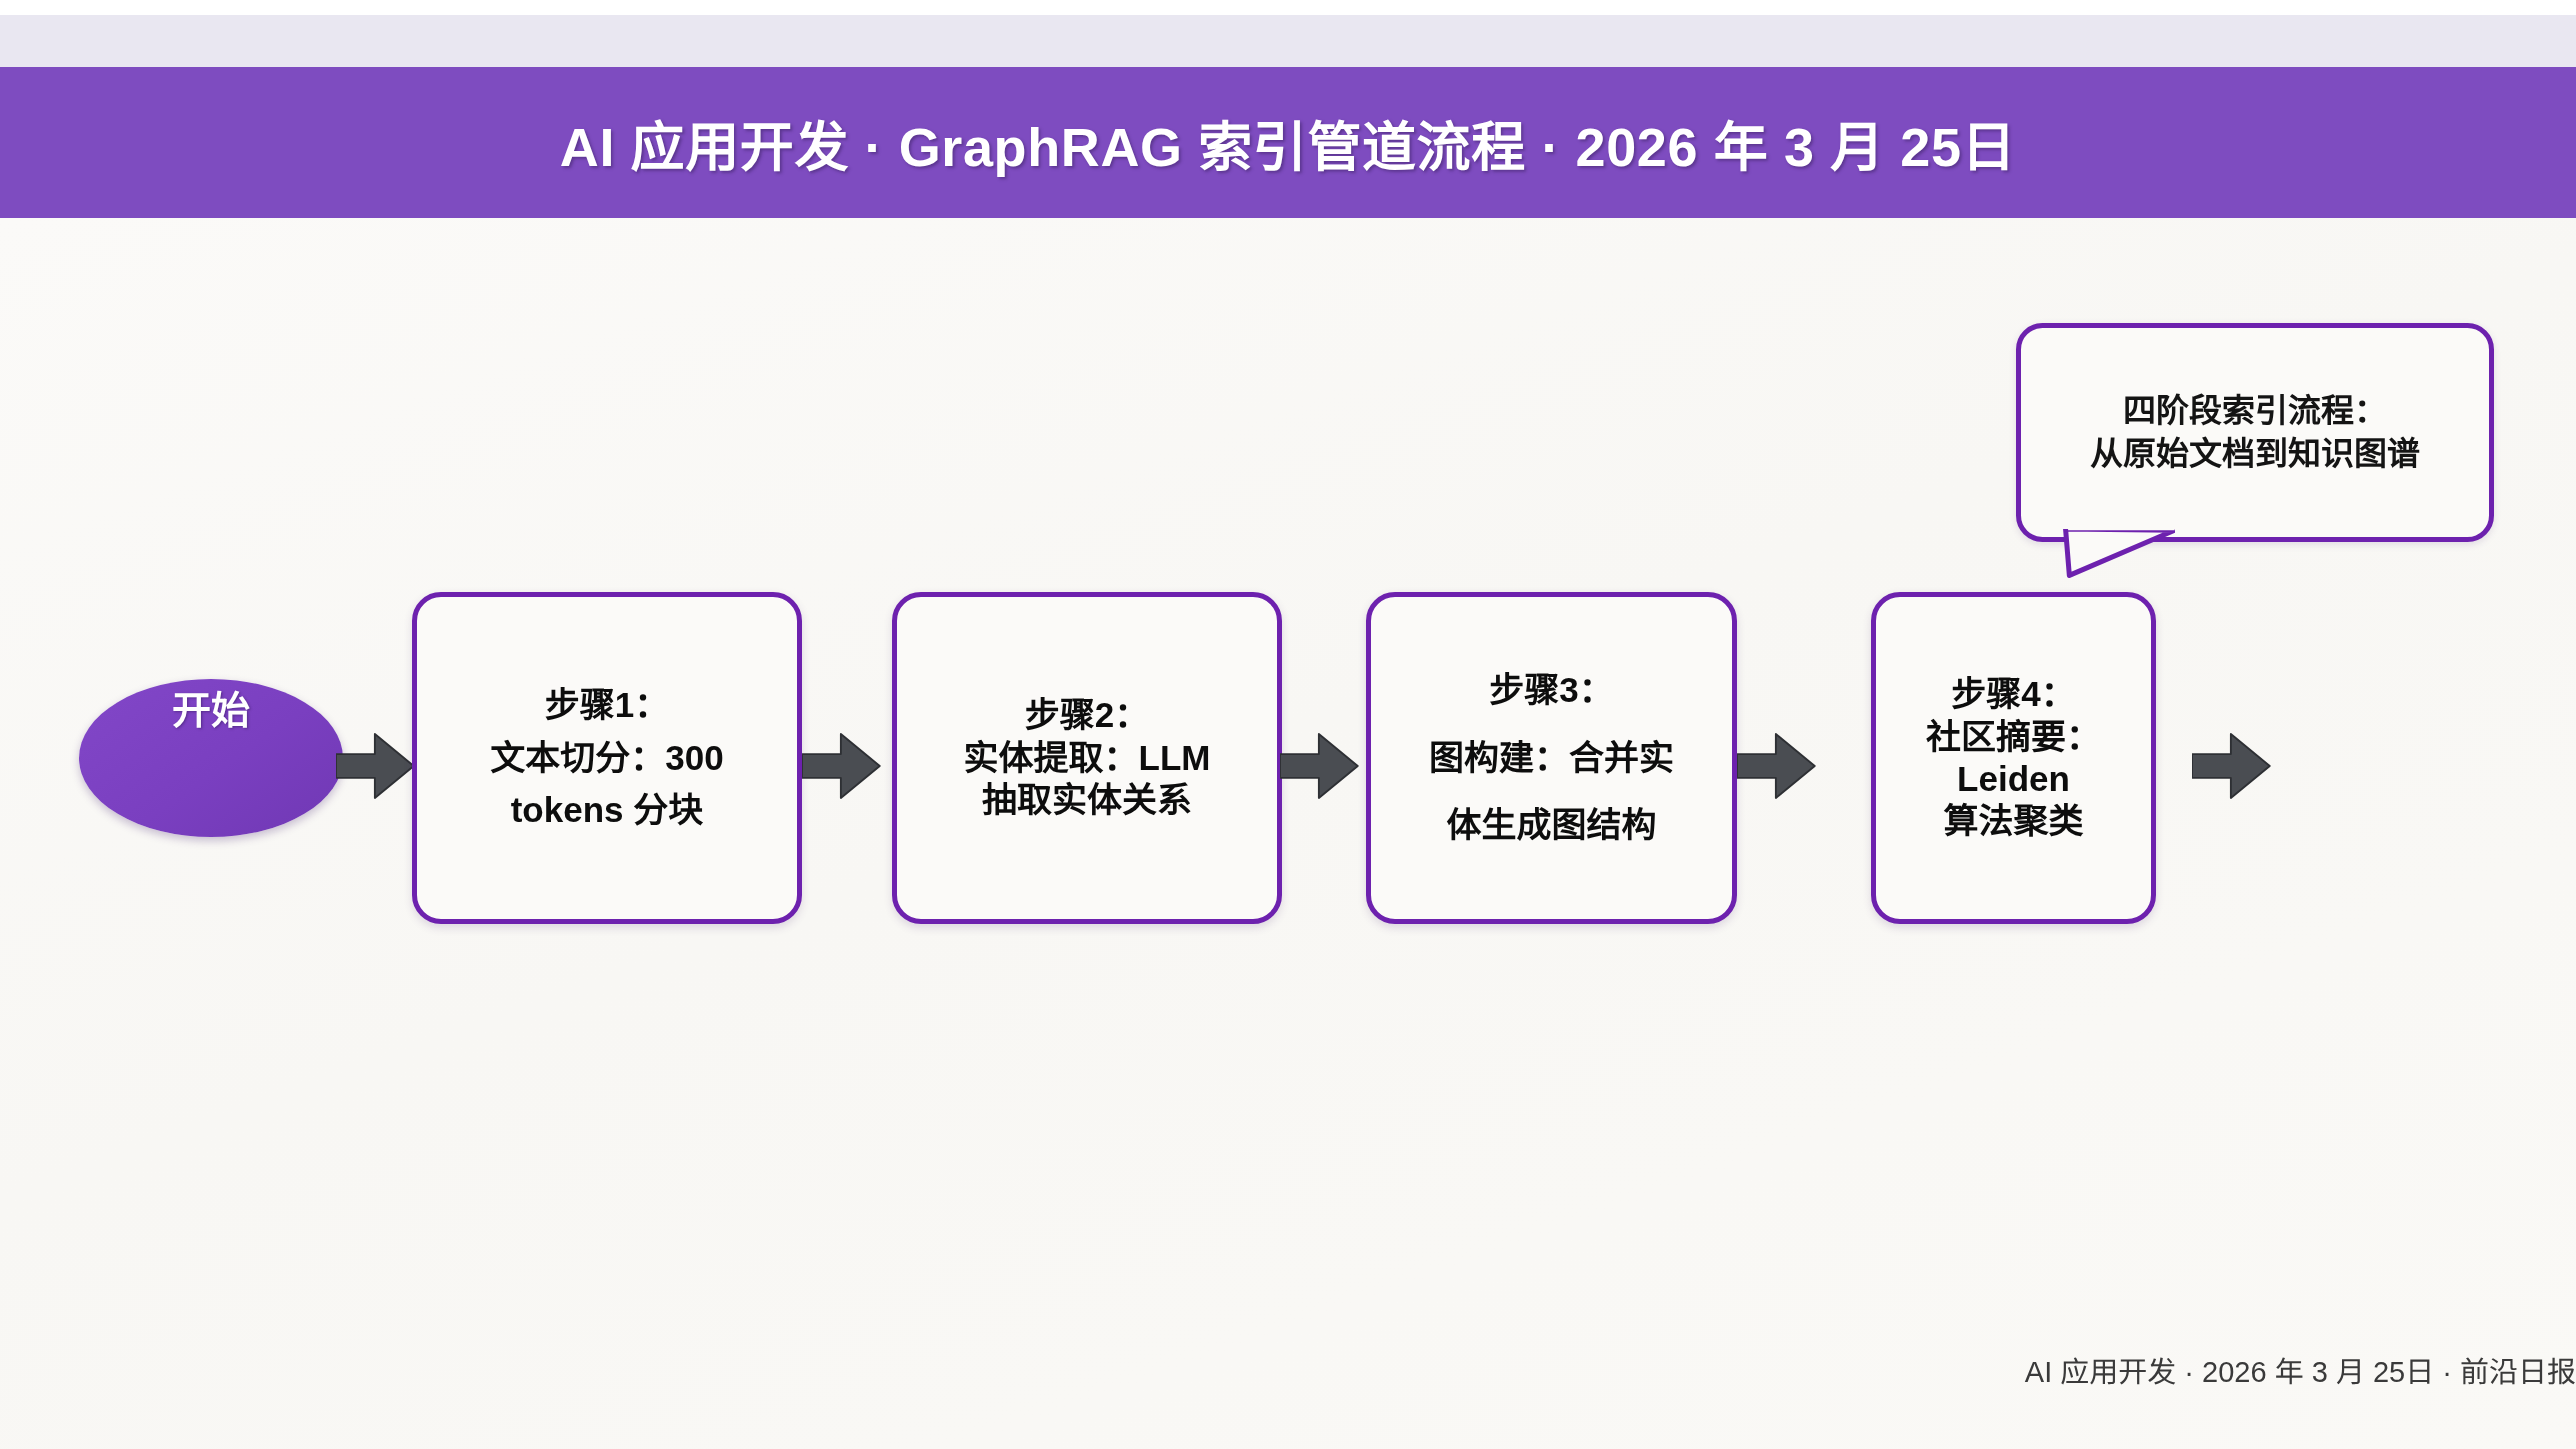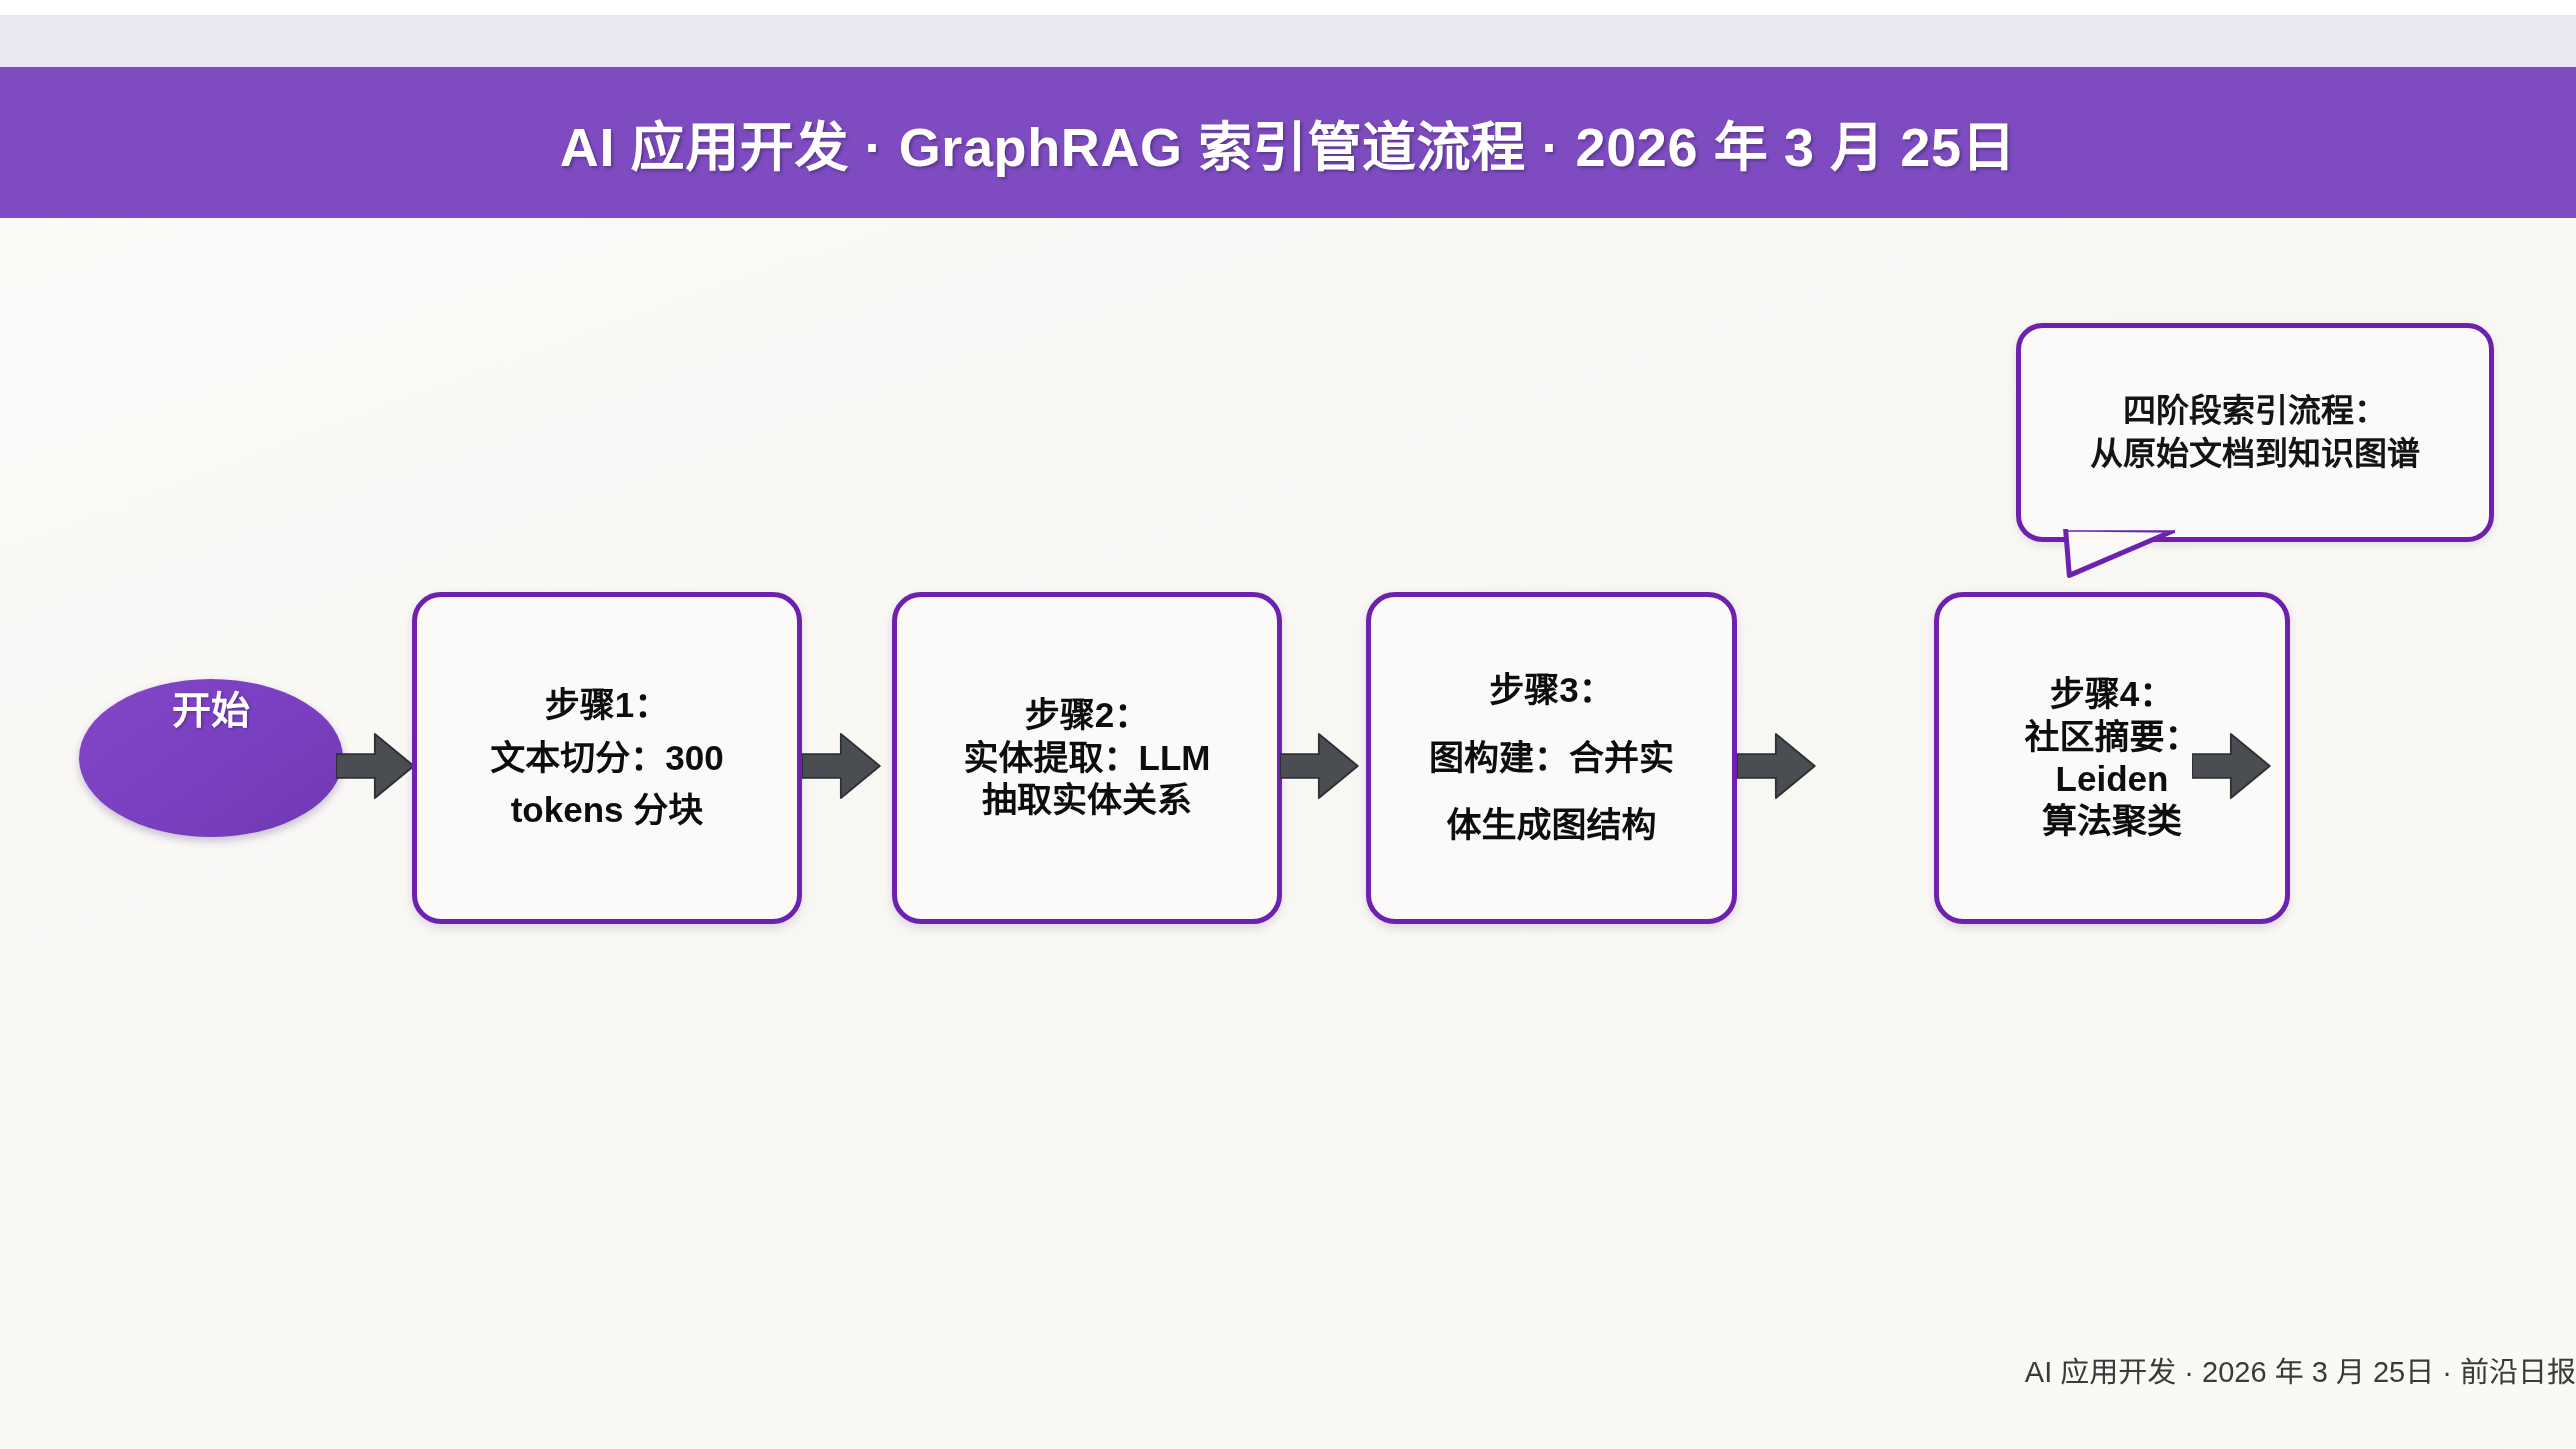--- a/index.html
+++ b/index.html
@@ -98,21 +98,21 @@
     font-size: 35px;
     font-weight: bold;
     line-height: 1.21;
     white-space: nowrap;
     text-align: center;
   }
 
   #node-s1 { left: 412px;  top: 577px; width: 390px; height: 332px; gap: 10px; }
   #node-s2 { left: 892px; top: 577px; width: 390px; height: 332px; }
   #node-s3 { left: 1366px; top: 577px; width: 371px; height: 332px; gap: 25px; }
-  #node-s4 { left: 1934px; top: 577px; width: 356px; height: 332px; }
+  #node-s4 { left: 1871px; top: 577px; width: 285px; height: 332px; }
 
   
   .arrow {
     position: absolute;
     top: 714px;
     width: 79px;
     height: 74px;
   }
   #arrow-1 { left: 336px; }
   #arrow-2 { left: 802px; }

